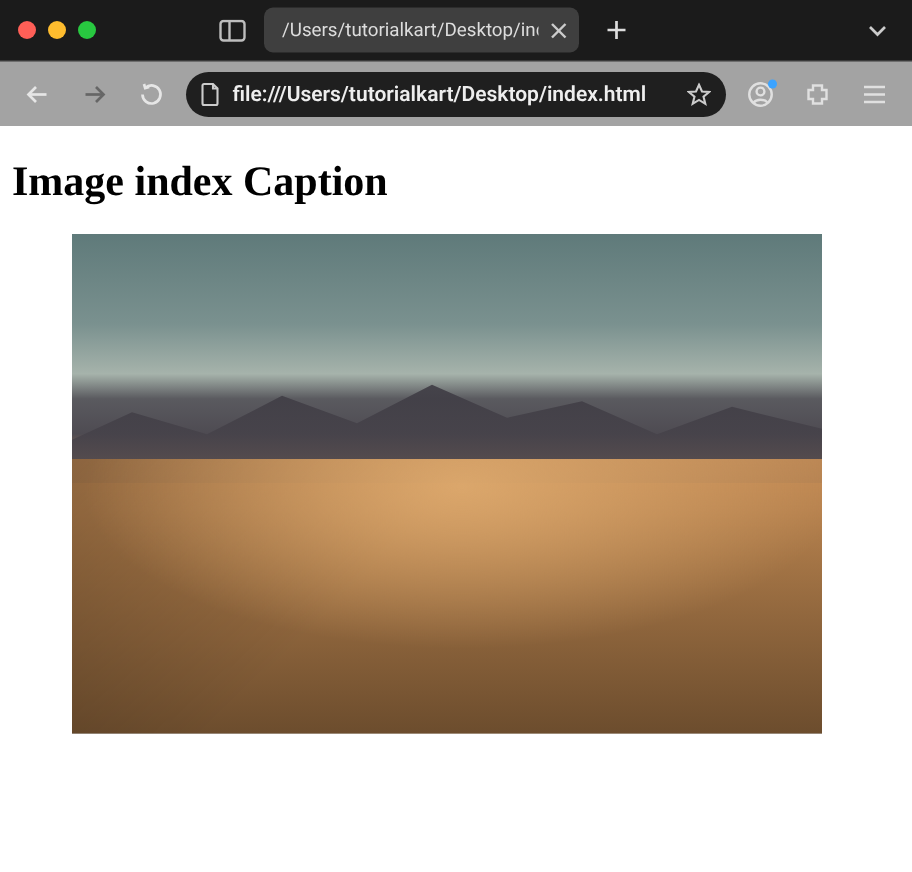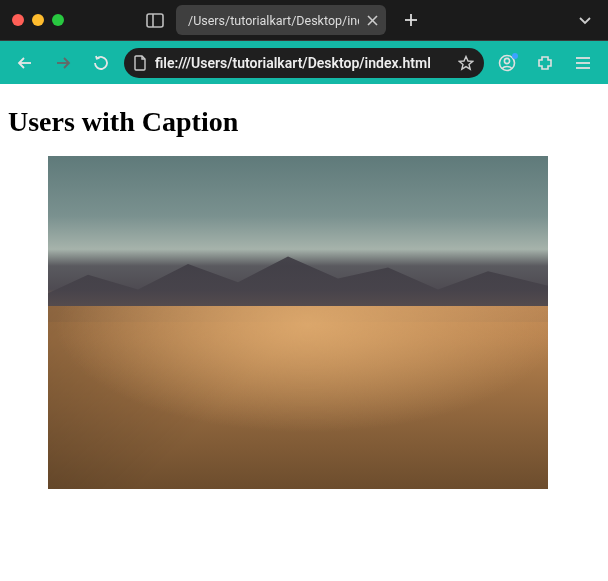--- a/index.html
+++ b/index.html
@@ -49,21 +49,21 @@
     width: 26px; height: 26px;
     display: flex; align-items: center; justify-content: center;
     color: #ddd; cursor: pointer; border-radius: 4px;
   }
   .spacer { flex: 1; }
   .tabs-dropdown { color: #ccc; cursor: pointer; display:flex; align-items:center; padding:4px; }
 
   
   .toolbar {
     height: 44px;
-    background: #14b8a6;
+    background: #a3a3a3;
     border-top: 1px solid #3a3a3a;
     display: flex;
     align-items: center;
     padding: 0 10px;
     gap: 8px;
   }
   .nav-btn {
     width: 30px; height: 30px;
     display: flex; align-items: center; justify-content: center;
     color: #e6e6e6; cursor: pointer; border-radius: 4px;
@@ -257,17 +257,17 @@
   <div class="tool-btn">
     <svg width="16" height="14" viewBox="0 0 16 14" stroke="currentColor" stroke-width="1.8">
       <line x1="1" y1="2" x2="15" y2="2"></line>
         <line x1="1" y1="7" x2="15" y2="7"></line>
         <line x1="1" y1="12" x2="15" y2="12"></line>
     </svg>
   </div>
 </div>
 
 <div class="page">
-  <h1>Users with Caption</h1>
+  <h1>Image index Caption</h1>
   <figure>
     <div class="landscape" role="img" aria-label="Desert sand dunes with mountains in the background"></div>
   </figure>
 </div>
 
 </body></html>

